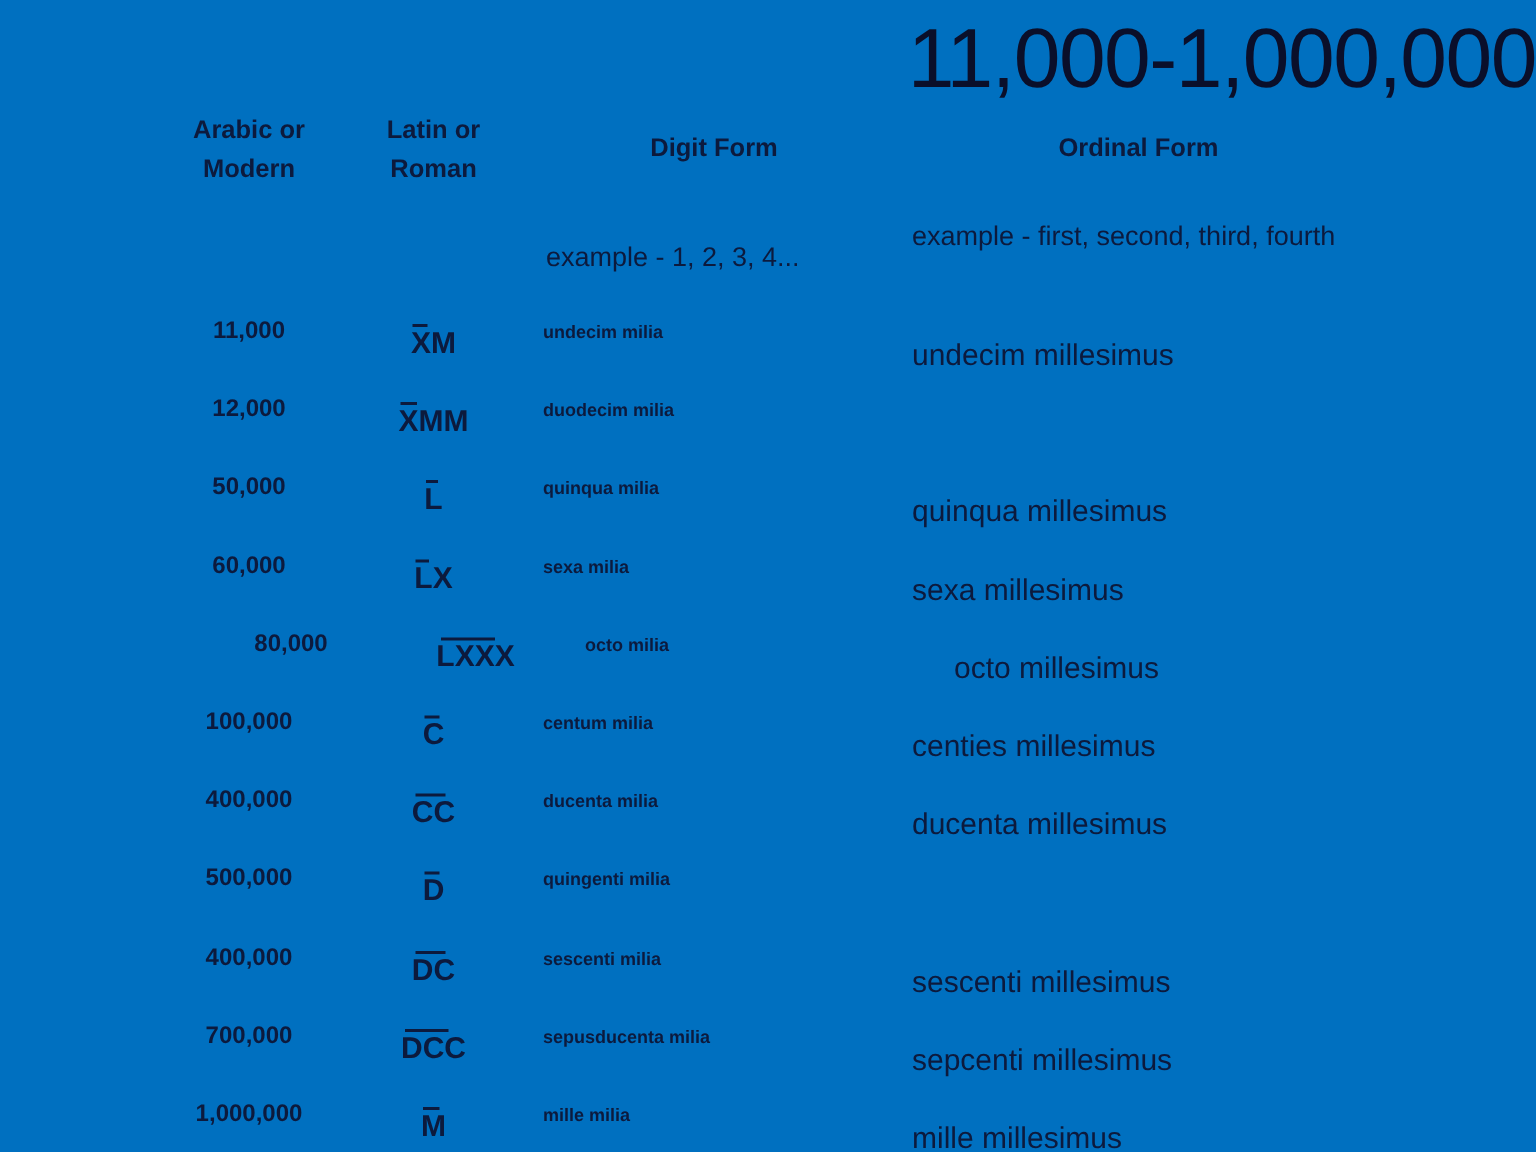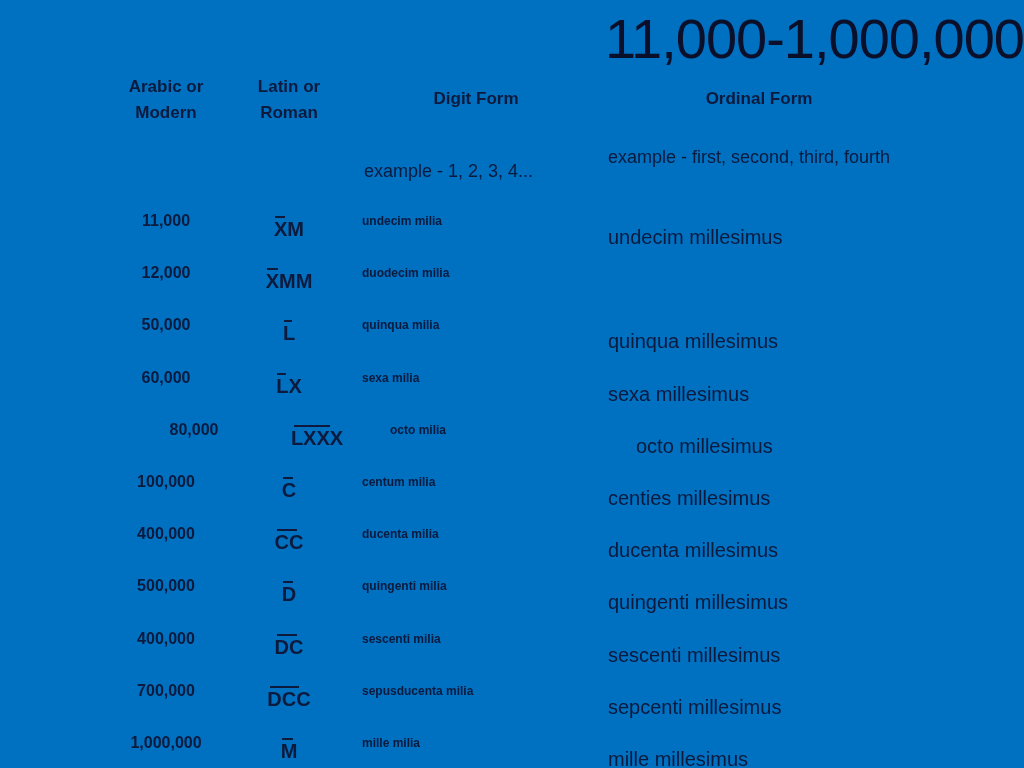--- a/index.html
+++ b/index.html
@@ -153,21 +153,20 @@
     <div class="row" style="top: 519.2px;">
       <div class="cell-arabic">400,000</div>
       <div class="cell-roman"><span class="overline-wrap"><span class="bar" style="width: 20px; left: 2px;"></span><span>CC</span></span></div>
       <div class="cell-digit">ducenta milia</div>
       <div class="cell-ordinal">ducenta millesimus</div>
     </div>
     <div class="row" style="top: 571.4px;">
       <div class="cell-arabic">500,000</div>
       <div class="cell-roman"><span class="overline-wrap"><span class="bar" style="width: 10px; left: 1px;"></span><span>D</span></span></div>
       <div class="cell-digit">quingenti milia</div>
-      <div class="cell-ordinal">quingenti millesimus</div>
     </div>
     <div class="row" style="top: 623.6px;">
       <div class="cell-arabic">400,000</div>
       <div class="cell-roman"><span class="overline-wrap"><span class="bar" style="width: 20px; left: 2px;"></span><span>DC</span></span></div>
       <div class="cell-digit">sescenti milia</div>
       <div class="cell-ordinal">sescenti millesimus</div>
     </div>
     <div class="row" style="top: 675.8px;">
       <div class="cell-arabic">700,000</div>
       <div class="cell-roman"><span class="overline-wrap"><span class="bar" style="width: 29px; left: 3px;"></span><span>DCC</span></span></div>

